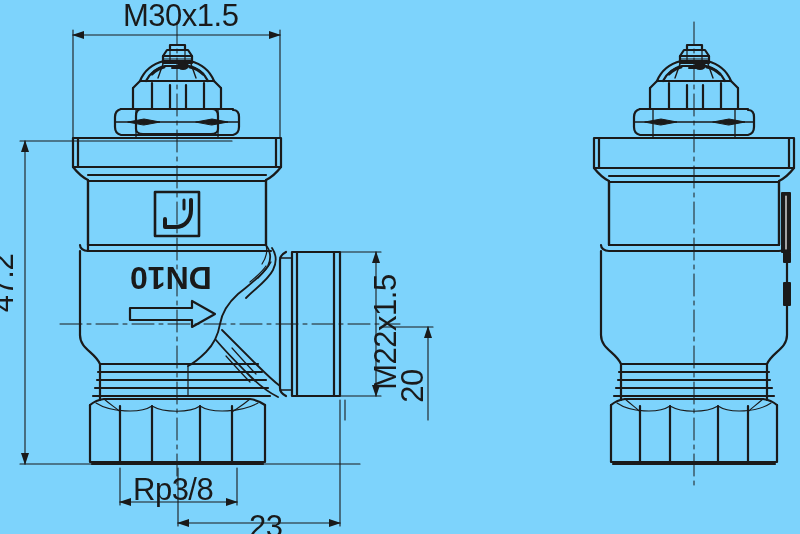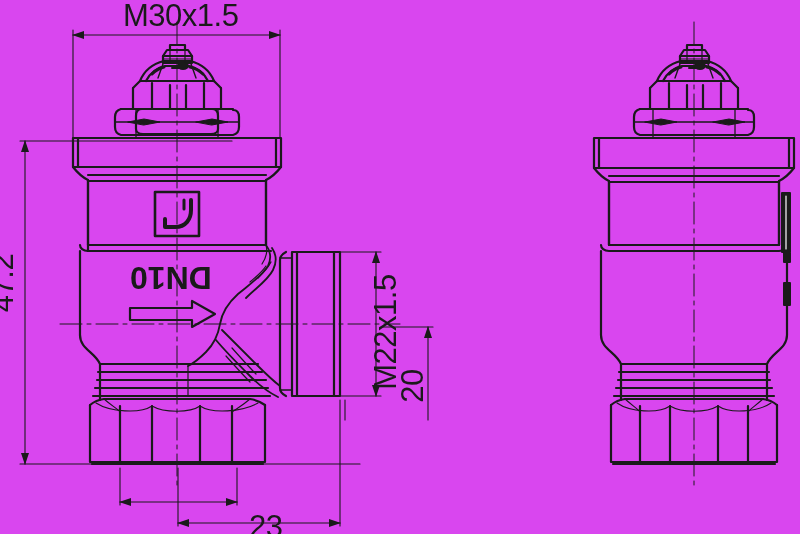--- a/index.html
+++ b/index.html
@@ -1,18 +1,18 @@
 <!DOCTYPE html>
 <html><head>
 <meta charset="utf-8">
 <style>
   html,body{margin:0;padding:0;background:#ffffff;}
   body{width:800px;height:534px;overflow:hidden;
        font-family:"Liberation Sans","DejaVu Sans",sans-serif;}
-  #stage{position:relative;width:800px;height:534px;background:#d946ef;}
+  #stage{position:relative;width:800px;height:534px;background:#7dd3fc;}
   #dwg{position:absolute;left:0;top:0;}
   .dimtext{position:absolute;color:#1a1a1a;font-weight:400;white-space:nowrap;
            font-family:"Liberation Sans","DejaVu Sans",sans-serif;}
   .t-m30{left:123px;top:-2px;font-size:31px;letter-spacing:-0.5px;}
   .t-472{left:-26px;top:265px;font-size:31px;transform:rotate(-90deg);transform-origin:50% 50%;letter-spacing:-0.5px;}
   .t-m22{left:328px;top:314px;font-size:31px;transform:rotate(-90deg);transform-origin:50% 50%;letter-spacing:-0.5px;}
   .t-20{left:396px;top:368px;font-size:31px;transform:rotate(-90deg);transform-origin:50% 50%;letter-spacing:-0.5px;}
   .t-rp{left:133px;top:472px;font-size:31px;letter-spacing:-0.5px;}
   .t-23{left:249px;top:509px;font-size:31px;letter-spacing:-0.5px;}
   .t-dn10{left:130px;top:259px;font-size:32px;font-weight:700;
@@ -270,18 +270,19 @@
 </svg>
 
 <span class="dimtext t-m30">M30x1.5</span>
 
 <span class="dimtext t-472">47.2</span>
 
 <span class="dimtext t-m22">M22x1.5</span>
 
 <span class="dimtext t-20">20</span>
 
+<span class="dimtext t-rp">Rp3/8</span>
 
 <span class="dimtext t-23">23</span>
 
 <span class="dimtext t-dn10">DN10</span>
 
 </div>
 
 </body></html>

